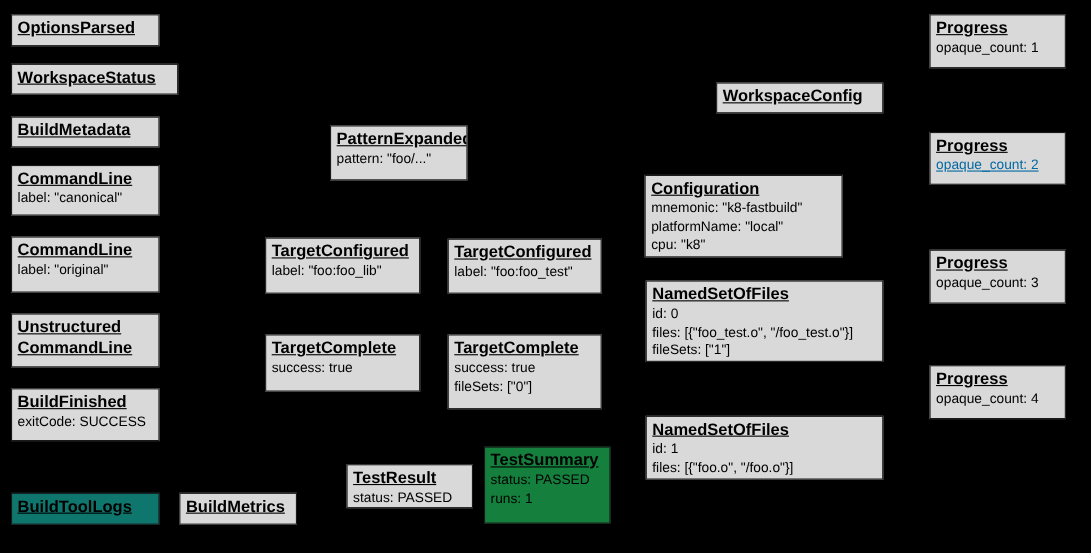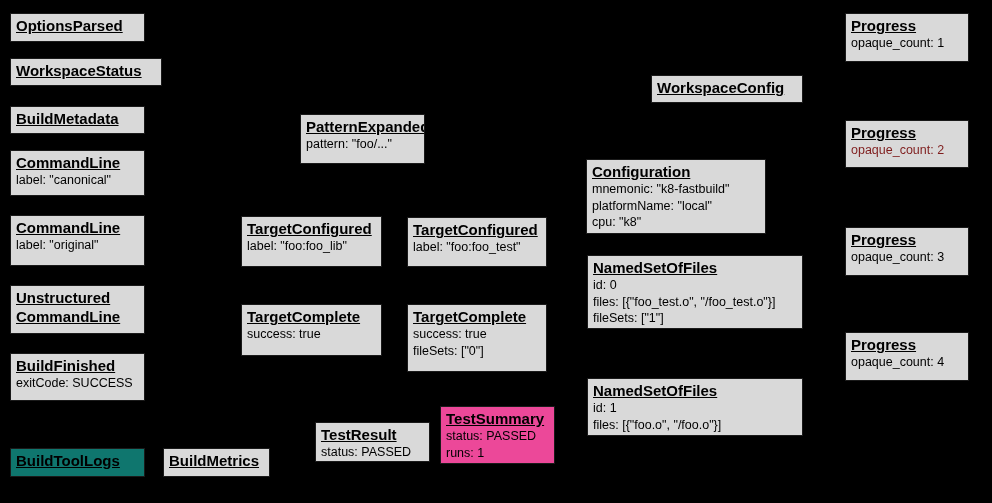--- a/index.html
+++ b/index.html
@@ -92,21 +92,21 @@
     </div>
     <div class="node" style="left: 407px; top: 304px; width: 140px; height: 68px; background: rgb(217, 217, 217); border-color: rgb(26, 26, 26);">
       <div class="node-title" style="color: rgb(0, 0, 0);">TargetComplete</div>
     <div class="node-line" style="color: rgb(0, 0, 0);">success: true</div>
       <div class="node-line" style="color: rgb(0, 0, 0);">fileSets: ["0"]</div>
     </div>
     <div class="node" style="left: 315px; top: 422px; width: 115px; height: 40px; background: rgb(217, 217, 217); border-color: rgb(26, 26, 26);">
       <div class="node-title" style="color: rgb(0, 0, 0);">TestResult</div>
     <div class="node-line" style="color: rgb(0, 0, 0);">status: PASSED</div>
     </div>
-    <div class="node" style="left: 440px; top: 406px; width: 115px; height: 58px; background: #ec4899; border-color: rgb(26, 26, 26);">
+    <div class="node" style="left: 440px; top: 406px; width: 115px; height: 70px; background: #15803d; border-color: rgb(26, 26, 26);">
       <div class="node-title" style="color: rgb(0, 0, 0);">TestSummary</div>
     <div class="node-line" style="color: rgb(0, 0, 0);">status: PASSED</div>
       <div class="node-line" style="color: rgb(0, 0, 0);">runs: 1</div>
     </div>
     <div class="node" style="left: 651px; top: 75px; width: 152px; height: 28px; background: rgb(217, 217, 217); border-color: rgb(26, 26, 26);">
       <div class="node-title" style="color: rgb(0, 0, 0);">WorkspaceConfig</div>
     </div>
     <div class="node" style="left: 586px; top: 159px; width: 180px; height: 75px; background: rgb(217, 217, 217); border-color: rgb(26, 26, 26);">
       <div class="node-title" style="color: rgb(0, 0, 0);">Configuration</div>
     <div class="node-line" style="color: rgb(0, 0, 0);">mnemonic: "k8-fastbuild"</div>
@@ -123,21 +123,21 @@
       <div class="node-title" style="color: rgb(0, 0, 0);">NamedSetOfFiles</div>
     <div class="node-line" style="color: rgb(0, 0, 0);">id: 1</div>
       <div class="node-line" style="color: rgb(0, 0, 0);">files: [{"foo.o", "/foo.o"}]</div>
     </div>
     <div class="node" style="left: 845px; top: 13px; width: 124px; height: 49px; background: rgb(217, 217, 217); border-color: rgb(26, 26, 26);">
       <div class="node-title" style="color: rgb(0, 0, 0);">Progress</div>
     <div class="node-line" style="color: rgb(0, 0, 0);">opaque_count: 1</div>
     </div>
     <div class="node" style="left: 845px; top: 120px; width: 124px; height: 48px; background: rgb(217, 217, 217); border-color: rgb(26, 26, 26);">
       <div class="node-title" style="color: rgb(0, 0, 0);">Progress</div>
-    <div class="node-line" style="color: #7f1d1d;">opaque_count: 2</div>
+    <div class="node-line" style="color: #0369a1; text-decoration: underline;">opaque_count: 2</div>
     </div>
     <div class="node" style="left: 845px; top: 227px; width: 124px; height: 49px; background: rgb(217, 217, 217); border-color: rgb(26, 26, 26);">
       <div class="node-title" style="color: rgb(0, 0, 0);">Progress</div>
     <div class="node-line" style="color: rgb(0, 0, 0);">opaque_count: 3</div>
     </div>
     <div class="node" style="left: 845px; top: 332px; width: 124px; height: 49px; background: rgb(217, 217, 217); border-color: rgb(26, 26, 26);">
       <div class="node-title" style="color: rgb(0, 0, 0);">Progress</div>
     <div class="node-line" style="color: rgb(0, 0, 0);">opaque_count: 4</div>
     </div>
   </div>

